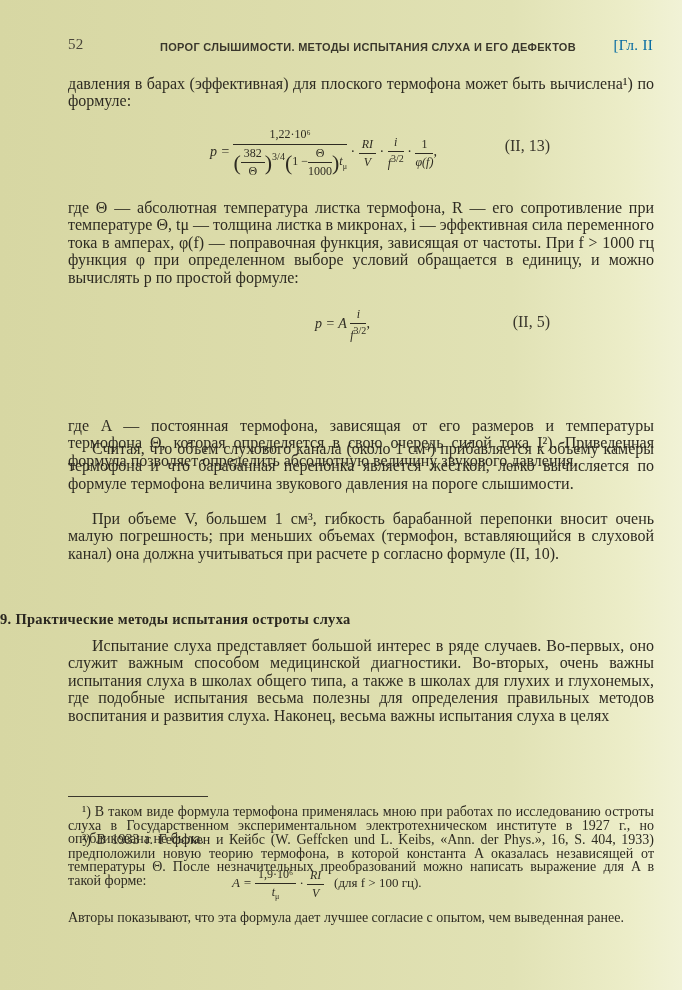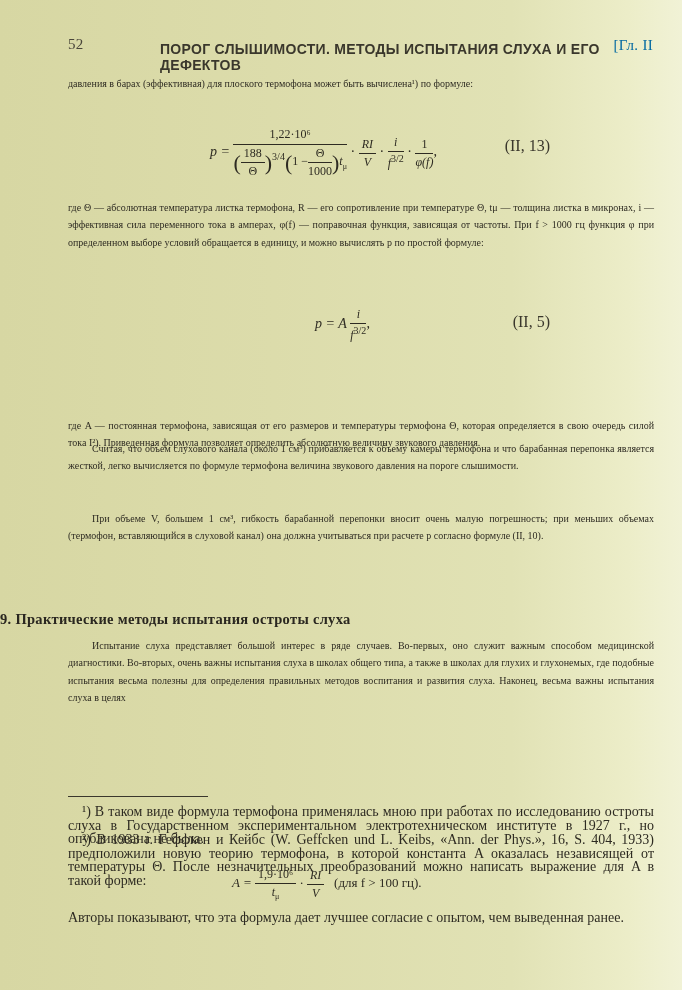--- a/index.html
+++ b/index.html
@@ -9,24 +9,24 @@
     font-family: "Liberation Serif", "DejaVu Serif", serif;
     color: #2a2720;
     position: relative;
   }
   .page { position: absolute; left: 0; top: 15px; width: 578px; height: 990px; }
   .running-head {
     position: absolute; top: 24px; left: 68px; width: 585px; height: 20px;
     font-size: 11px; letter-spacing: 0.3px;
   }
   .running-head .pno { position: absolute; left: 0; top: -3px; font-size: 15px; color: #4a463a; }
-  .running-head .title { position: absolute; left: 56px; top: 2px; font-family: "Liberation Sans", sans-serif; font-weight: bold; font-size: 14px; color: #3a372c; padding-left: 36px; }
+  .running-head .title { position: absolute; left: 56px; top: 2px; font-family: "Liberation Sans", sans-serif; font-weight: bold; font-size: 11px; color: #3a372c; padding-left: 36px; }
   .running-head .chap { position: absolute; right: 0; top: -2px; font-size: 15px; color: #0369a1; }
 
-  .text { position: absolute; left: 68px; width: 586px; font-size: 10px; line-height: 17.4px; text-align: justify; color: #2e2b22; }
+  .text { position: absolute; left: 68px; width: 586px; font-size: 16px; line-height: 17.4px; text-align: justify; color: #2e2b22; }
   .text p { margin: 0; }
   .indent { text-indent: 24px; }
   i, .it { font-style: italic; }
 
   .eq { position: absolute; font-size: 14px; color: #2e2b22; }
   .eqnum { position: absolute; right: 28px; font-size: 16px; color: #3a372c; }
   .frac { display: inline-block; vertical-align: middle; text-align: center; }
   .frac .num { display: block; border-bottom: 1px solid #2e2b22; padding: 0 3px 1px; font-size: 12px; }
   .frac .den { display: block; padding-top: 1px; font-size: 12px; }
   .big { font-size: 22px; vertical-align: middle; }
@@ -53,21 +53,21 @@
 
   <div class="text" style="top:60px;">
     <p>давления в барах (эффективная) для плоского термофона может быть вычислена¹) по формуле:</p>
   </div>
 
   <div class="eq" style="top:112px; left:210px;">
     <span class="it">p =</span>
     <span class="frac">
       <span class="num" style="padding:0 30px 2px;">1,22·10⁶</span>
       <span class="den">
-        <span class="big">(</span><span class="frac"><span class="num">188</span><span class="den">Θ</span></span><span class="big">)</span><span class="sup">3/4</span><span class="big">(</span><span>1 −</span><span class="frac"><span class="num">Θ</span><span class="den">1000</span></span><span class="big">)</span><span class="it">t</span><span class="sub">μ</span>
+        <span class="big">(</span><span class="frac"><span class="num">382</span><span class="den">Θ</span></span><span class="big">)</span><span class="sup">3/4</span><span class="big">(</span><span>1 −</span><span class="frac"><span class="num">Θ</span><span class="den">1000</span></span><span class="big">)</span><span class="it">t</span><span class="sub">μ</span>
       </span>
     </span>
     ·
     <span class="frac"><span class="num it">RI</span><span class="den it">V</span></span>
     ·
     <span class="frac"><span class="num it">i</span><span class="den"><span class="it">f</span><span class="sup">3/2</span></span></span>
     ·
     <span class="frac"><span class="num">1</span><span class="den it">φ(f)</span></span><span>,</span>
   </div>
   <div class="eqnum" style="top:122px;">(II, 13)</div>

